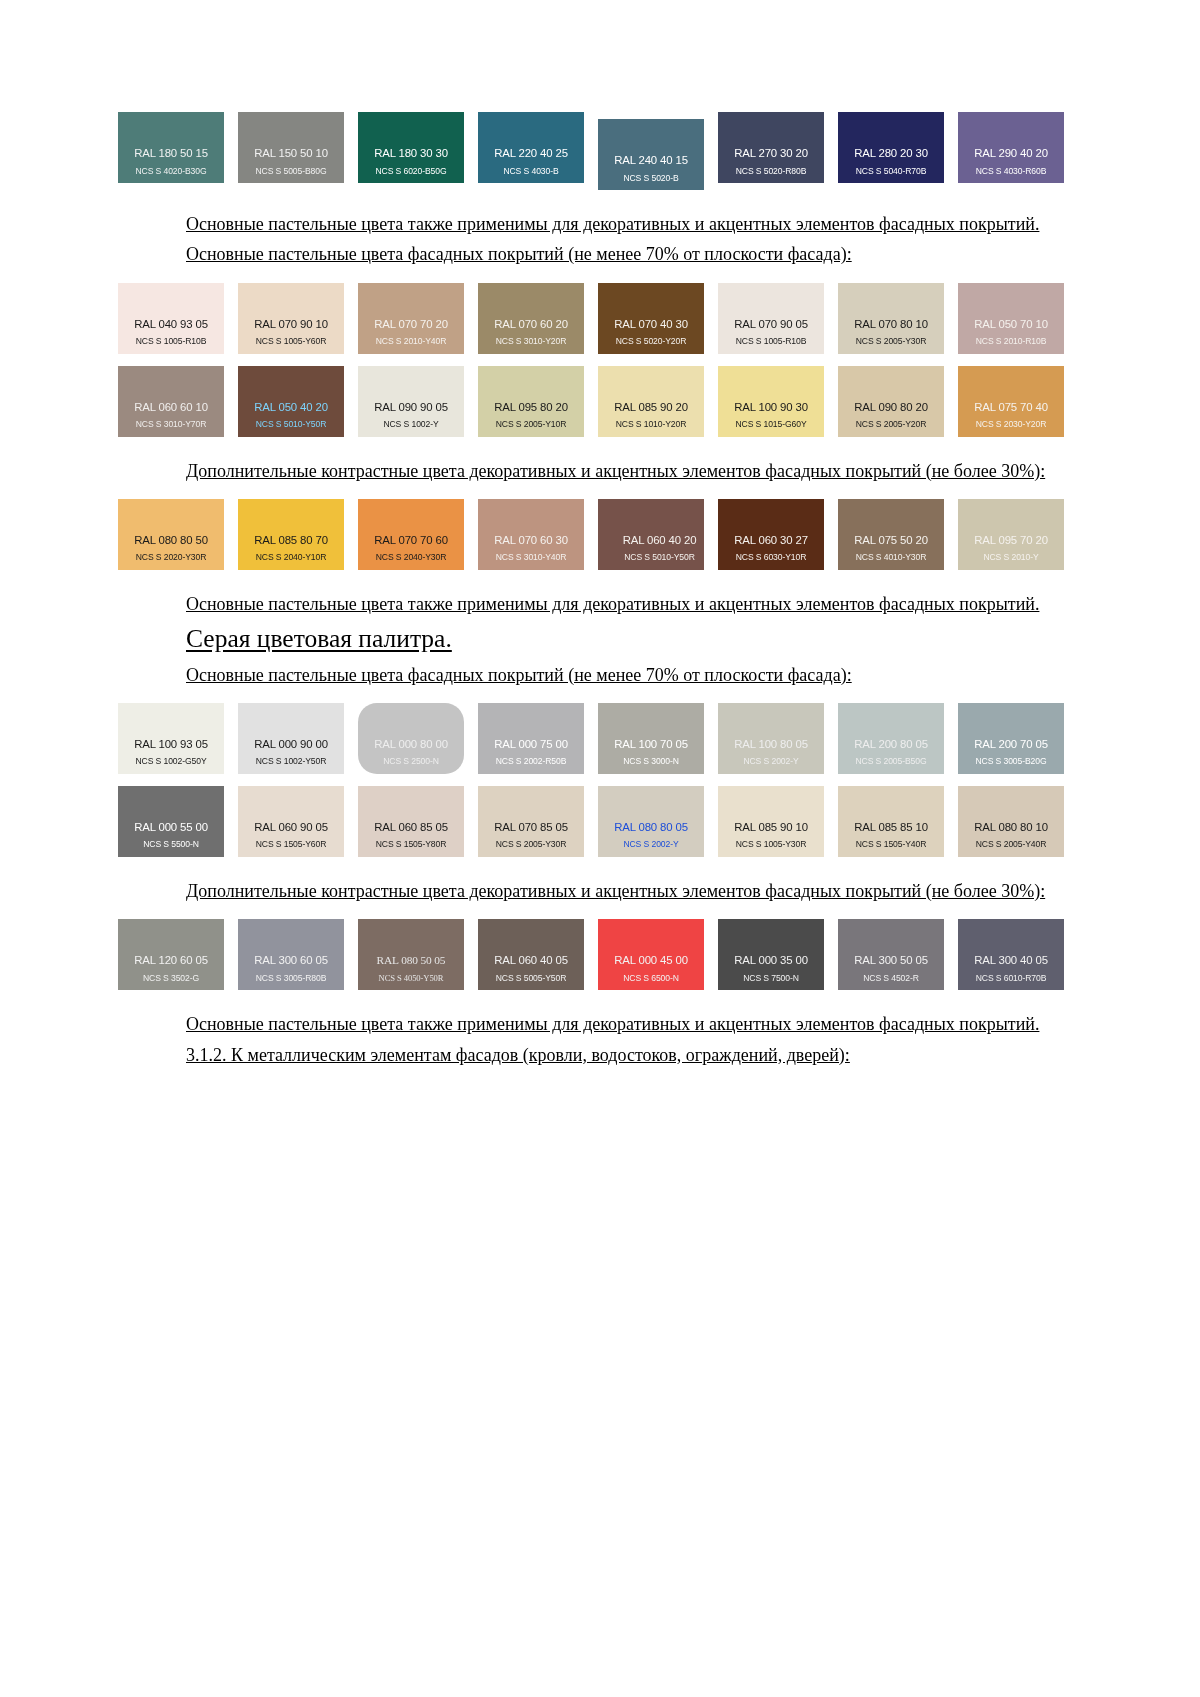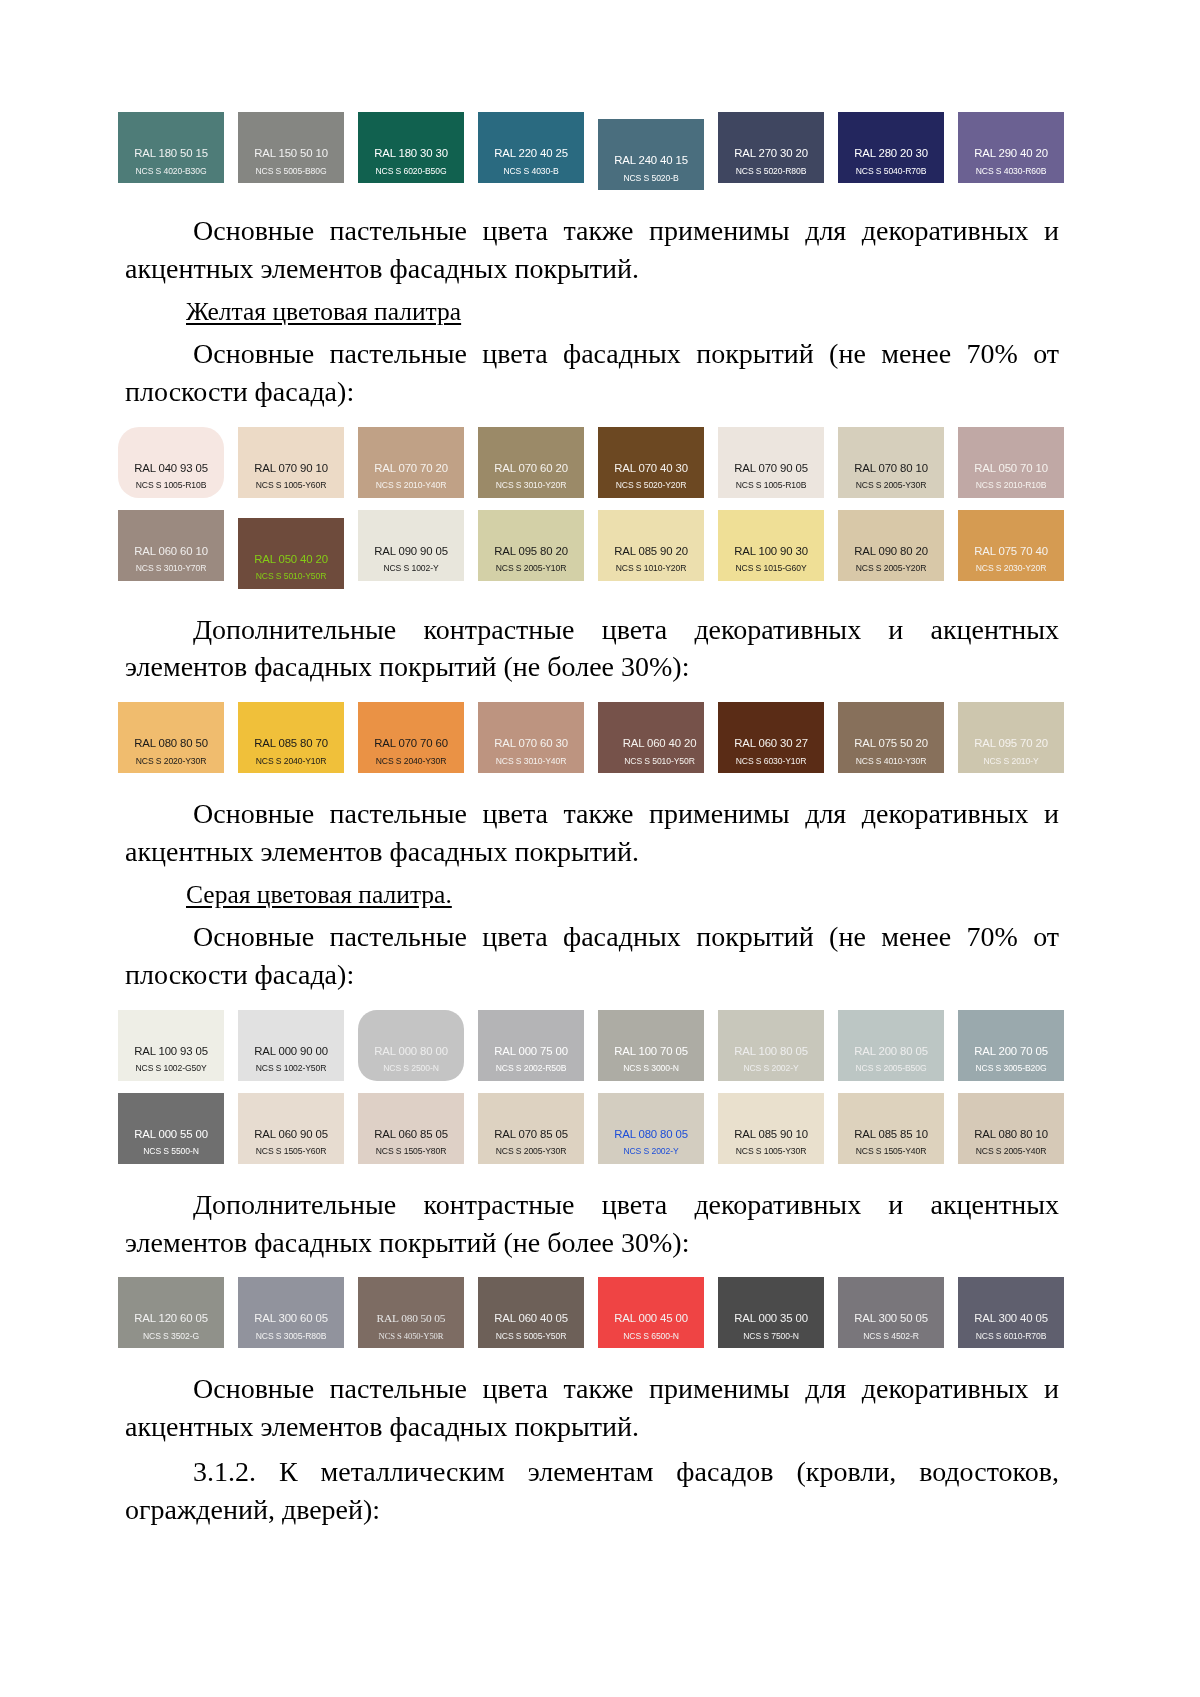--- a/index.html
+++ b/index.html
@@ -25,26 +25,27 @@
   }
   .content {
     position: absolute;
     left: 118px;
     top: 112px;
     width: 948px;
   }
 
   
   p.body-text {
-    font-size: 28px;
+    font-size: 18px;
     line-height: 1.35;
-    margin: 7px;
+    margin: 0;
     text-align: justify;
     text-indent: 68px;
     hyphens: none;
+    text-decoration: underline;
   }
   .heading-underline {
     font-size: 25.5px;
     line-height: 1.35;
     margin: 0;
     text-indent: 68px;
   }
   .heading-underline span.u {
     text-decoration: underline;
     text-underline-offset: 3px;
@@ -121,26 +122,25 @@
           <div class="ncs">NCS S 5040-R70B</div>
         </div>
         <div class="swatch" style="background: rgb(107, 97, 146); color: rgb(255, 255, 255);">
           <div class="ral">RAL 290 40 20</div>
           <div class="ncs">NCS S 4030-R60B</div>
         </div>
       </div>
 
     <p class="body-text" style="margin-top:22px;">Основные пастельные цвета также применимы для декоративных и акцентных элементов фасадных покрытий.</p>
 
-    <div class="heading-underline" style="margin-top:6px;"><span class="u">Желтая цветовая палитра</span></div>
 
     <p class="body-text" style="margin-top:6px;">Основные пастельные цвета фасадных покрытий (не менее 70% от плоскости фасада):</p>
 
     <div class="swatch-row" style="margin-top:16px;">
-        <div class="swatch" style="background: rgb(246, 231, 226); color: rgb(26, 26, 26); border-radius: 21px;">
+        <div class="swatch" style="background: rgb(246, 231, 226); color: rgb(26, 26, 26);">
           <div class="ral">RAL 040 93 05</div>
           <div class="ncs">NCS S 1005-R10B</div>
         </div>
         <div class="swatch" style="background: rgb(236, 218, 198); color: rgb(26, 26, 26);">
           <div class="ral">RAL 070 90 10</div>
           <div class="ncs">NCS S 1005-Y60R</div>
         </div>
         <div class="swatch" style="background: rgb(192, 161, 134); color: rgb(245, 242, 238);">
           <div class="ral">RAL 070 70 20</div>
           <div class="ncs">NCS S 2010-Y40R</div>
@@ -164,21 +164,21 @@
         <div class="swatch" style="background: rgb(192, 168, 165); color: rgb(245, 242, 238);">
           <div class="ral">RAL 050 70 10</div>
           <div class="ncs">NCS S 2010-R10B</div>
         </div>
       </div>
     <div class="swatch-row">
         <div class="swatch" style="background: rgb(155, 138, 128); color: rgb(240, 238, 236);">
           <div class="ral">RAL 060 60 10</div>
           <div class="ncs">NCS S 3010-Y70R</div>
         </div>
-        <div class="swatch" style="background: rgb(110, 75, 60); color: #84cc16; margin-top: 8px;">
+        <div class="swatch" style="background: rgb(110, 75, 60); color: #7dd3fc;">
           <div class="ral">RAL 050 40 20</div>
           <div class="ncs">NCS S 5010-Y50R</div>
         </div>
         <div class="swatch" style="background: rgb(232, 230, 220); color: rgb(26, 26, 26);">
           <div class="ral">RAL 090 90 05</div>
           <div class="ncs">NCS S 1002-Y</div>
         </div>
         <div class="swatch" style="background: rgb(211, 208, 167); color: rgb(26, 26, 26);">
           <div class="ral">RAL 095 80 20</div>
           <div class="ncs">NCS S 2005-Y10R</div>

